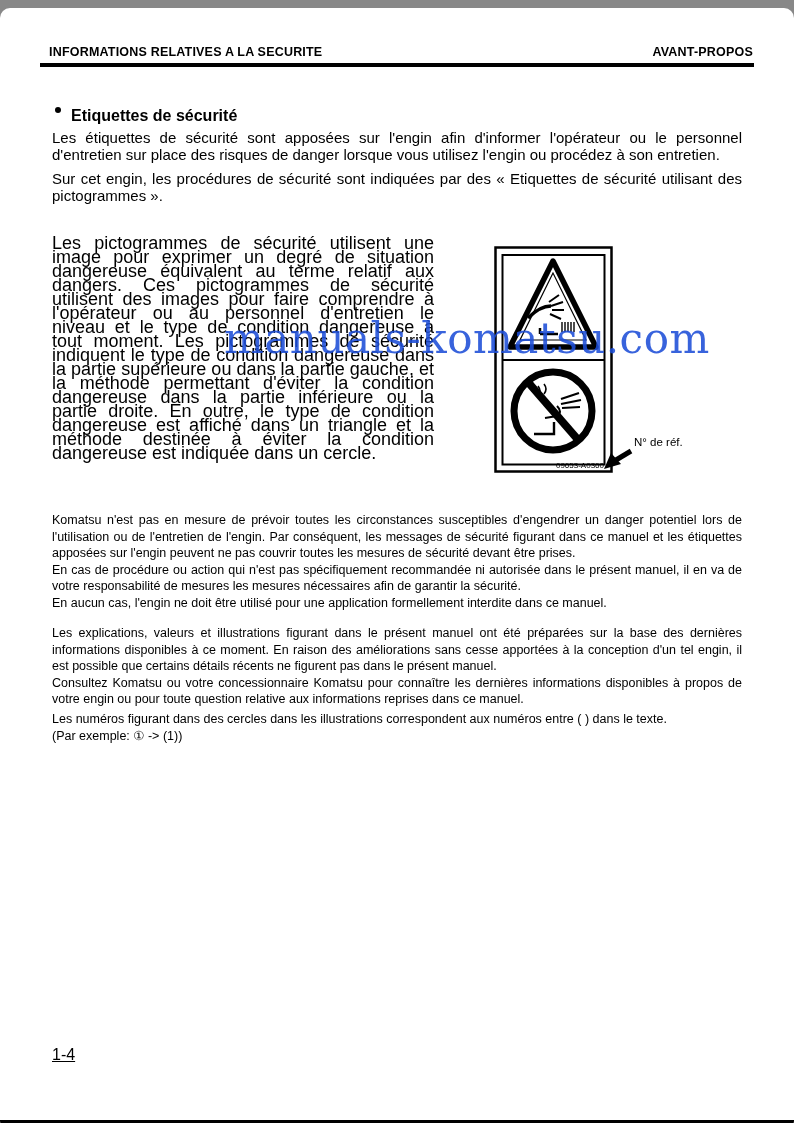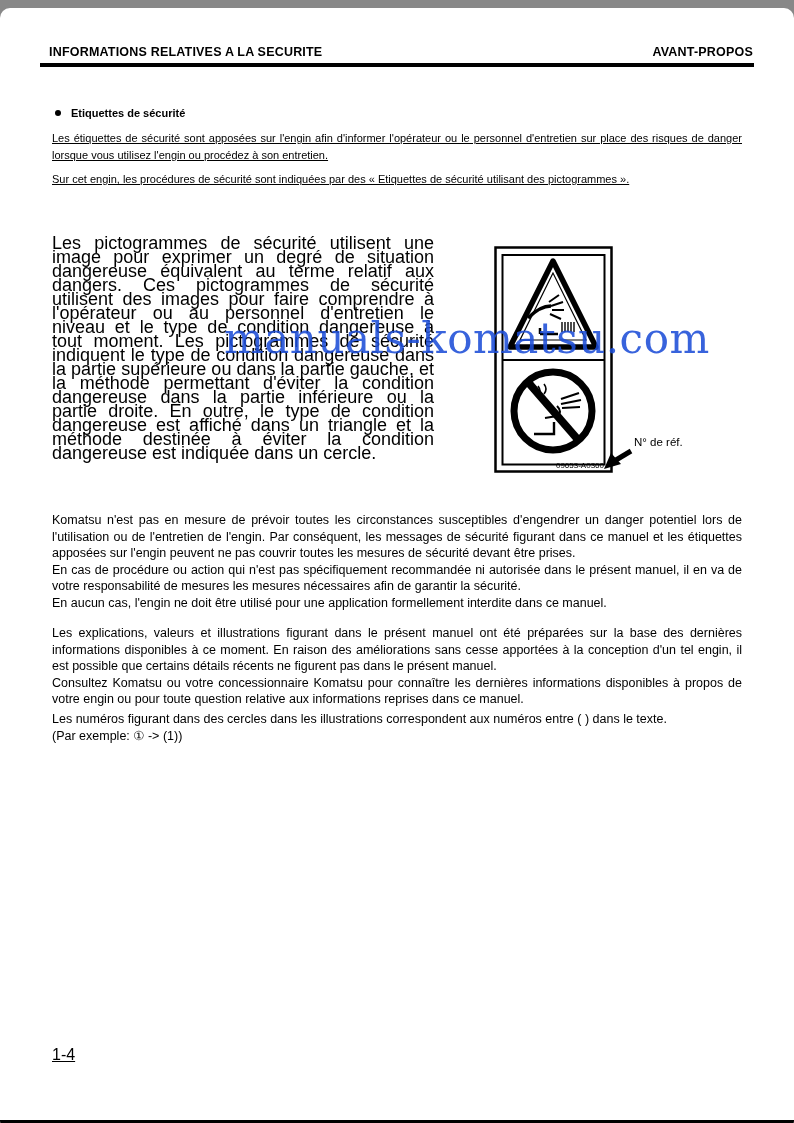--- a/index.html
+++ b/index.html
@@ -21,26 +21,26 @@
   .hdr-right {
     position:absolute; right:41px; top:37px;
     font-size:12.5px; font-weight:bold; letter-spacing:.2px;
   }
   .hdr-rule {
     position:absolute; left:40px; top:55px;
     width:714px; height:4px; background:#000;
   }
   .bullet-head {
     position:absolute; left:55px; top:99px;
-    display:flex; align-items:center; gap:10px;
-    font-size:11px; font-weight:bold;
+    display:flex; gap:10px;
+    font-size:16px; font-weight:bold;
   }
   .bullet-dot { width:6px; height:6px; border-radius:50%; background:#000; flex:0 0 auto; }
   .p { position:absolute; left:52px; width:690px;
-       font-size:11px; line-height:16.6px; text-align:justify;text-decoration:underline; }
+       font-size:15px; line-height:16.6px; text-align:justify; }
   .p1 { top:122px; }
   .p2 { top:163px; }
   .sec-head {
     position:absolute; left:52px; top:203px;
     font-size:13.5px; font-weight:bold;
   }
   .col-left {
     position:absolute; left:52px; top:228px; width:382px;
     font-size:18px; line-height:14px; text-align:justify;
   }

